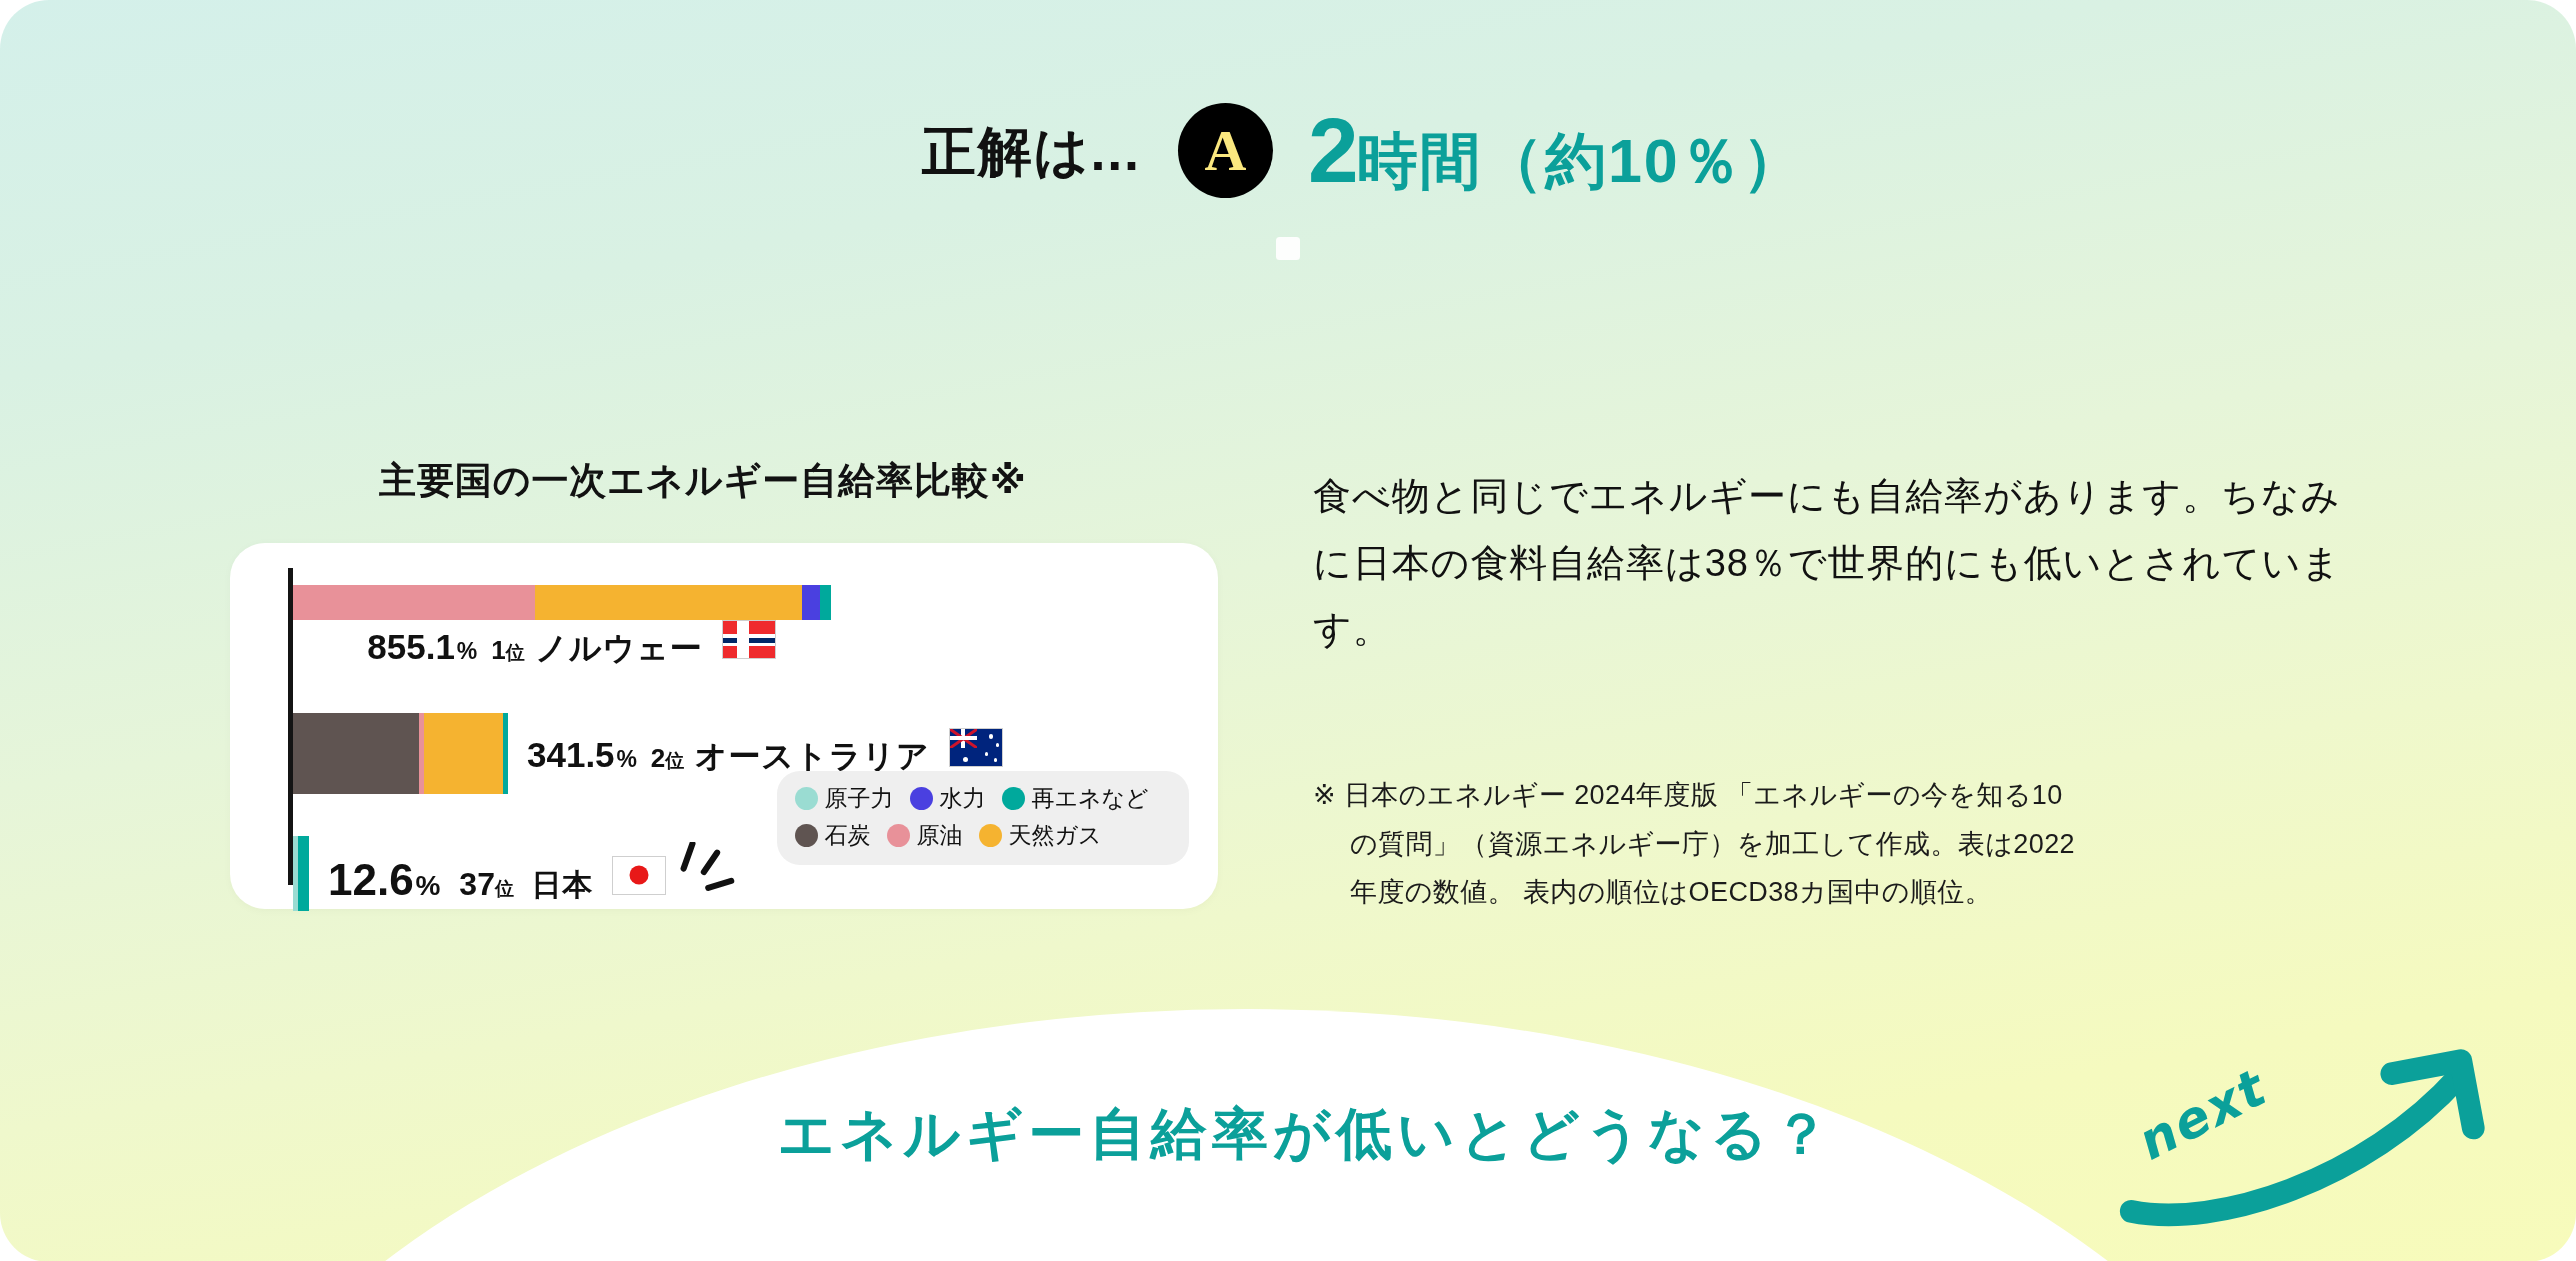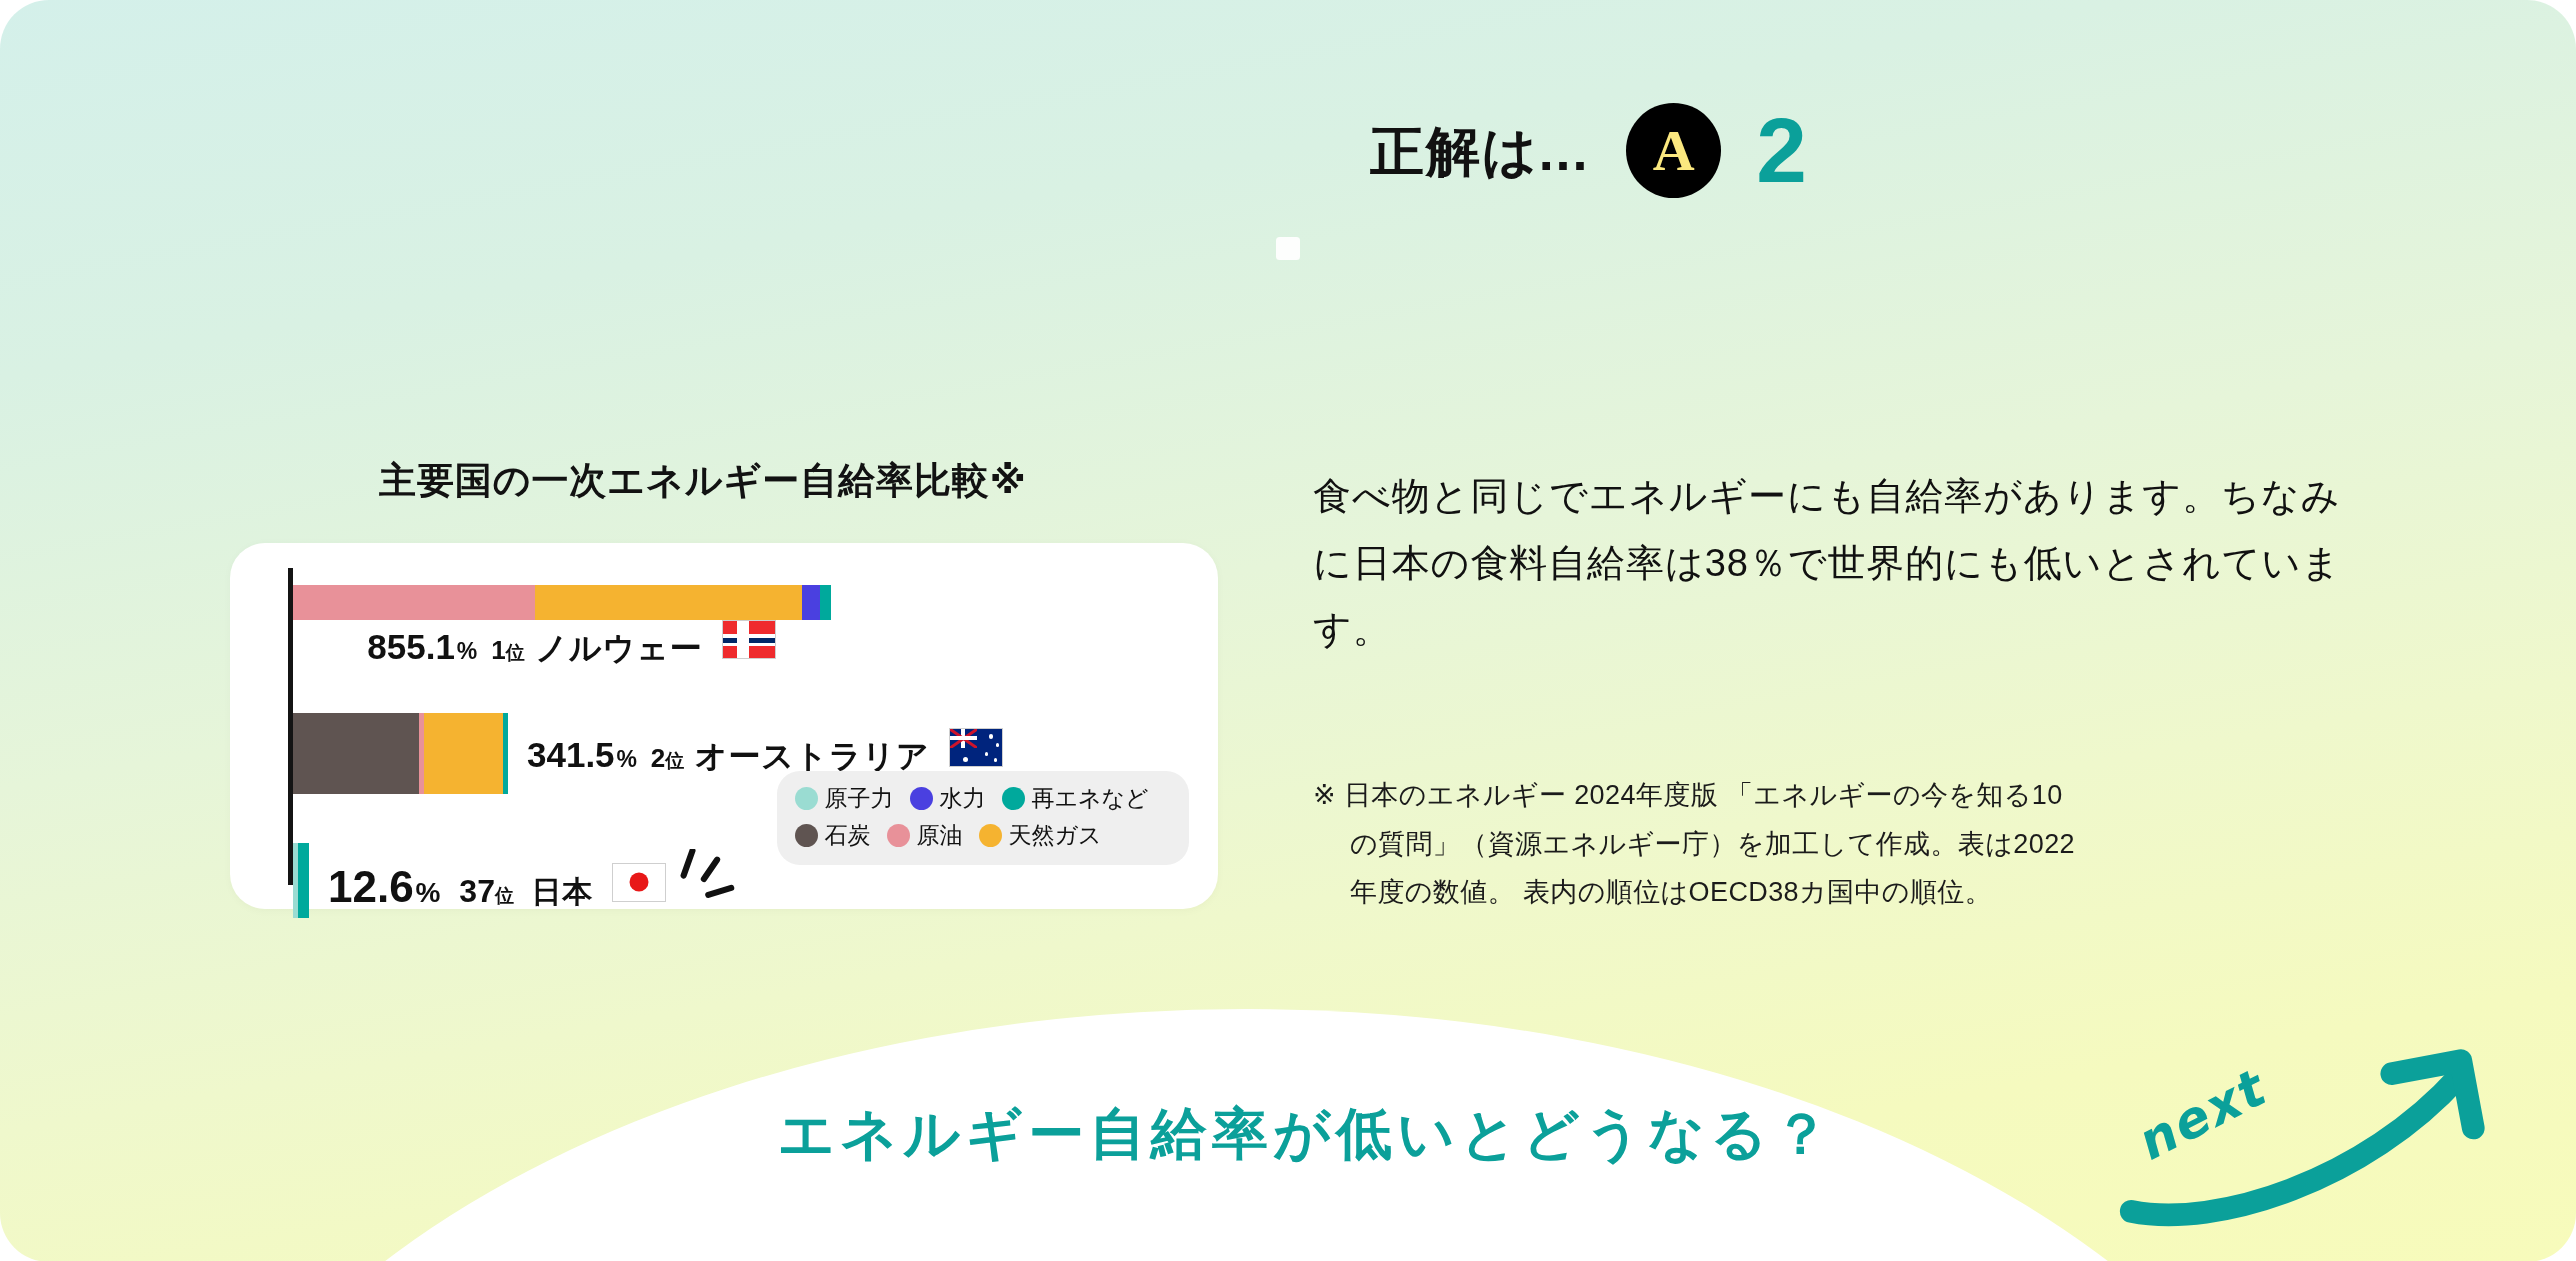--- a/index.html
+++ b/index.html
@@ -106,21 +106,21 @@
   .cname{font-size:32px;font-weight:700;color:#111;margin-left:10.5px;letter-spacing:0.9px;}
   .flag{margin-left:19px;width:54px;height:39px;border:0.9px solid #cfcfcf;box-sizing:border-box;position:relative;overflow:hidden;flex:0 0 auto;}
 
   
   #row-norway{top:42px;height:86px;flex-direction:column;}
   #row-norway .bar{width:538px;}
   
   #row-australia{top:170px;height:81px;}
   #row-australia .bar{width:215px;}
   
-  #row-japan{top:300px;height:75px;}
+  #row-japan{top:293px;height:75px;}
   #row-japan .bar{width:16px;}
   #row-japan .pct{font-size:44px;}
   #row-japan .pct-sign{font-size:28px;}
   #row-japan .rank{font-size:32px;margin-left:19px;}
   #row-japan .cname{font-size:30px;margin-left:17.5px;}
 
   
   .flag-no{background:#ef2b2d;}
   .flag-no::before{content:"";position:absolute;left:0;top:13px;width:100%;height:12.3px;background:#fff;}
   .flag-no::after{content:"";position:absolute;left:14px;top:0;width:12.3px;height:100%;background:#fff;}
@@ -192,20 +192,21 @@
 
   <div id="bottom-oval"></div>
 
   <div id="answer-row">
     <div id="answer-label">正解は...</div>
     <div id="answer-badge">
       <span id="answer-badge-letter">A</span>
     </div>
     <div id="answer-value">
       <span class="num">2</span>
+      <span class="unit">時間（約10％）</span>
     </div>
   </div>
 
   <div id="headline-wrap">
     <div id="headline">
       <span id="headline-underline"></span>
     </div>
   </div>
 
   <div id="chart-title">主要国の一次エネルギー自給率比較※</div>

